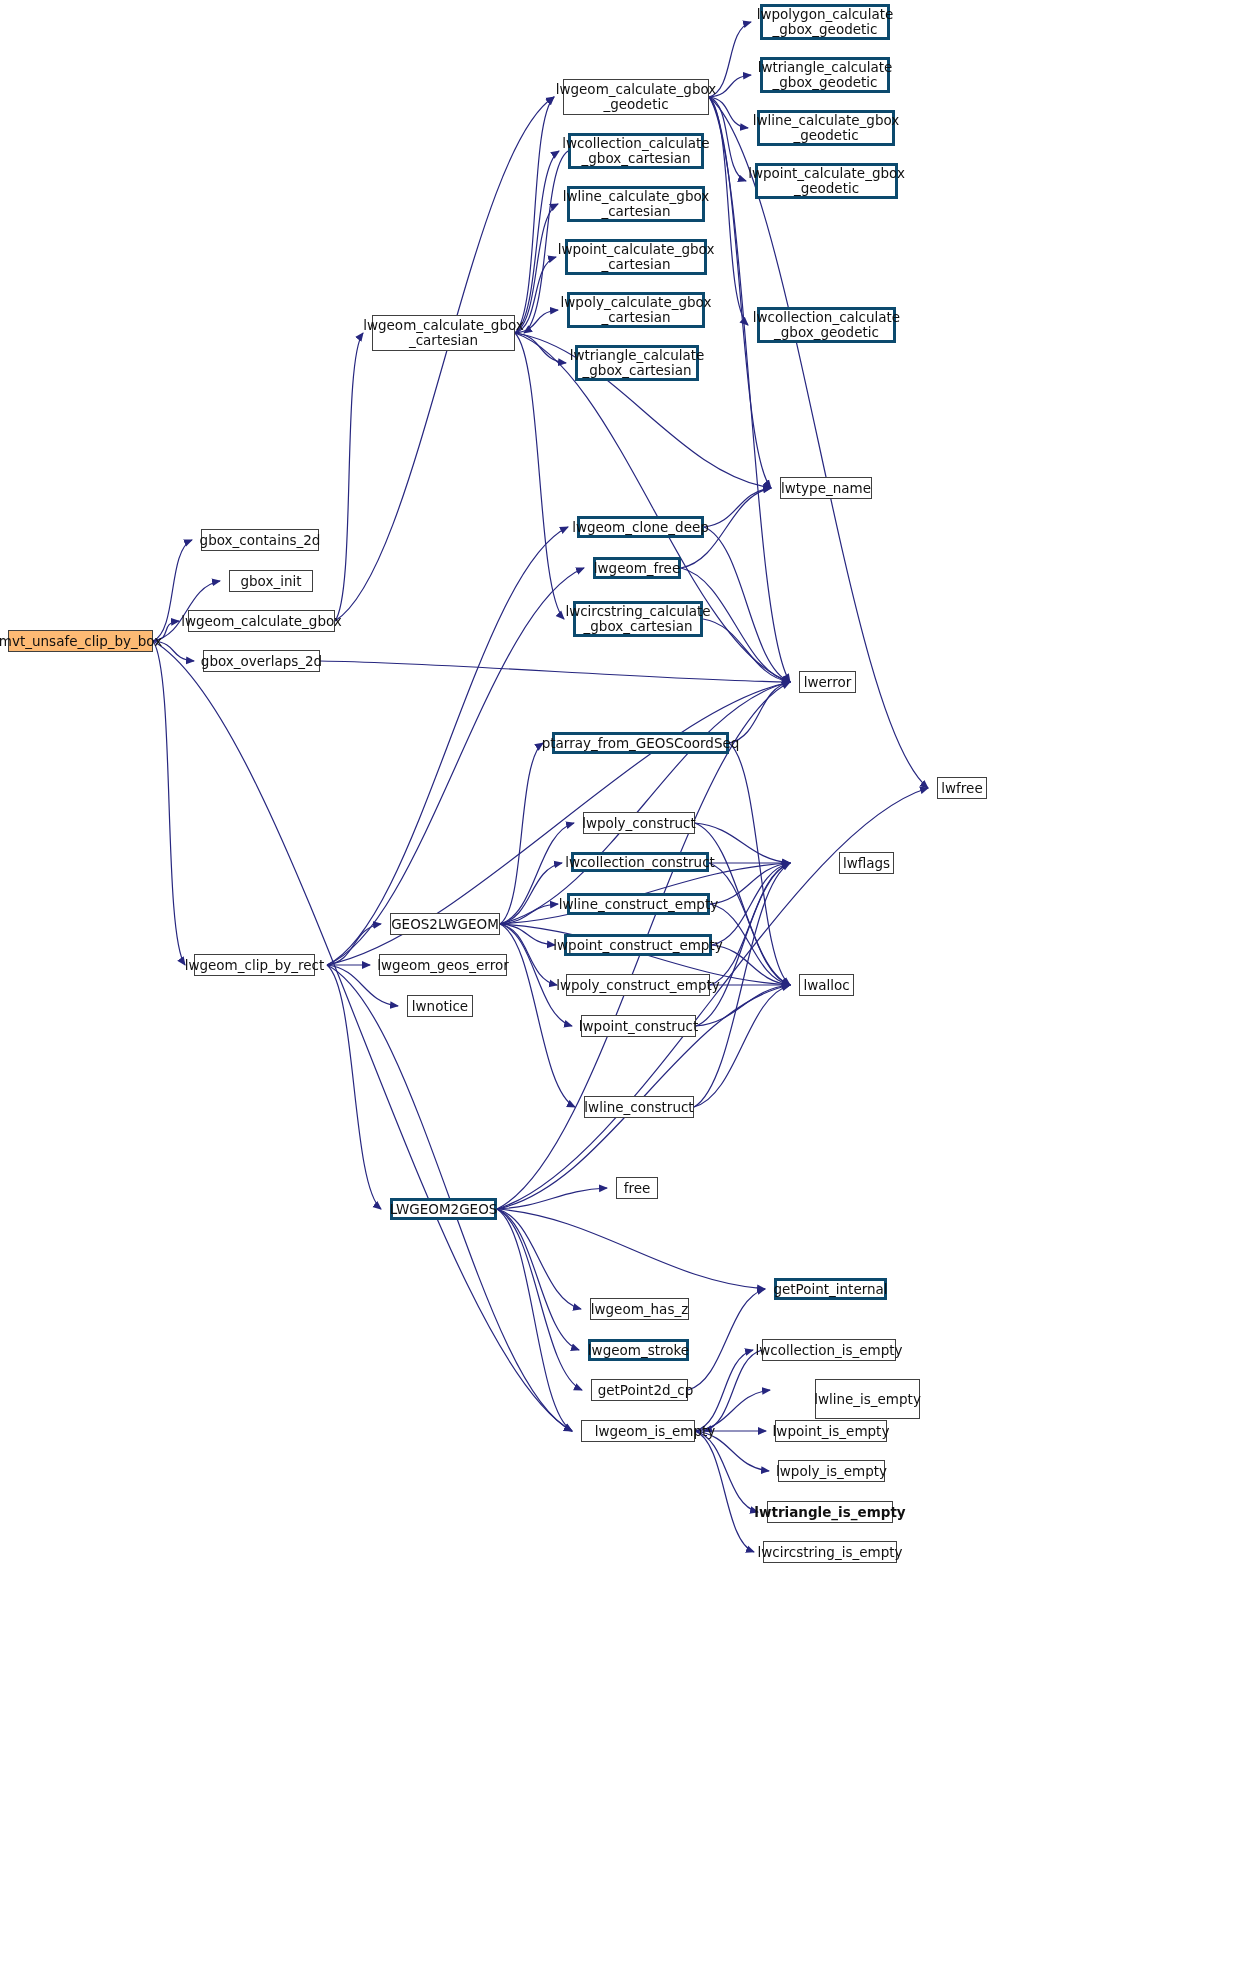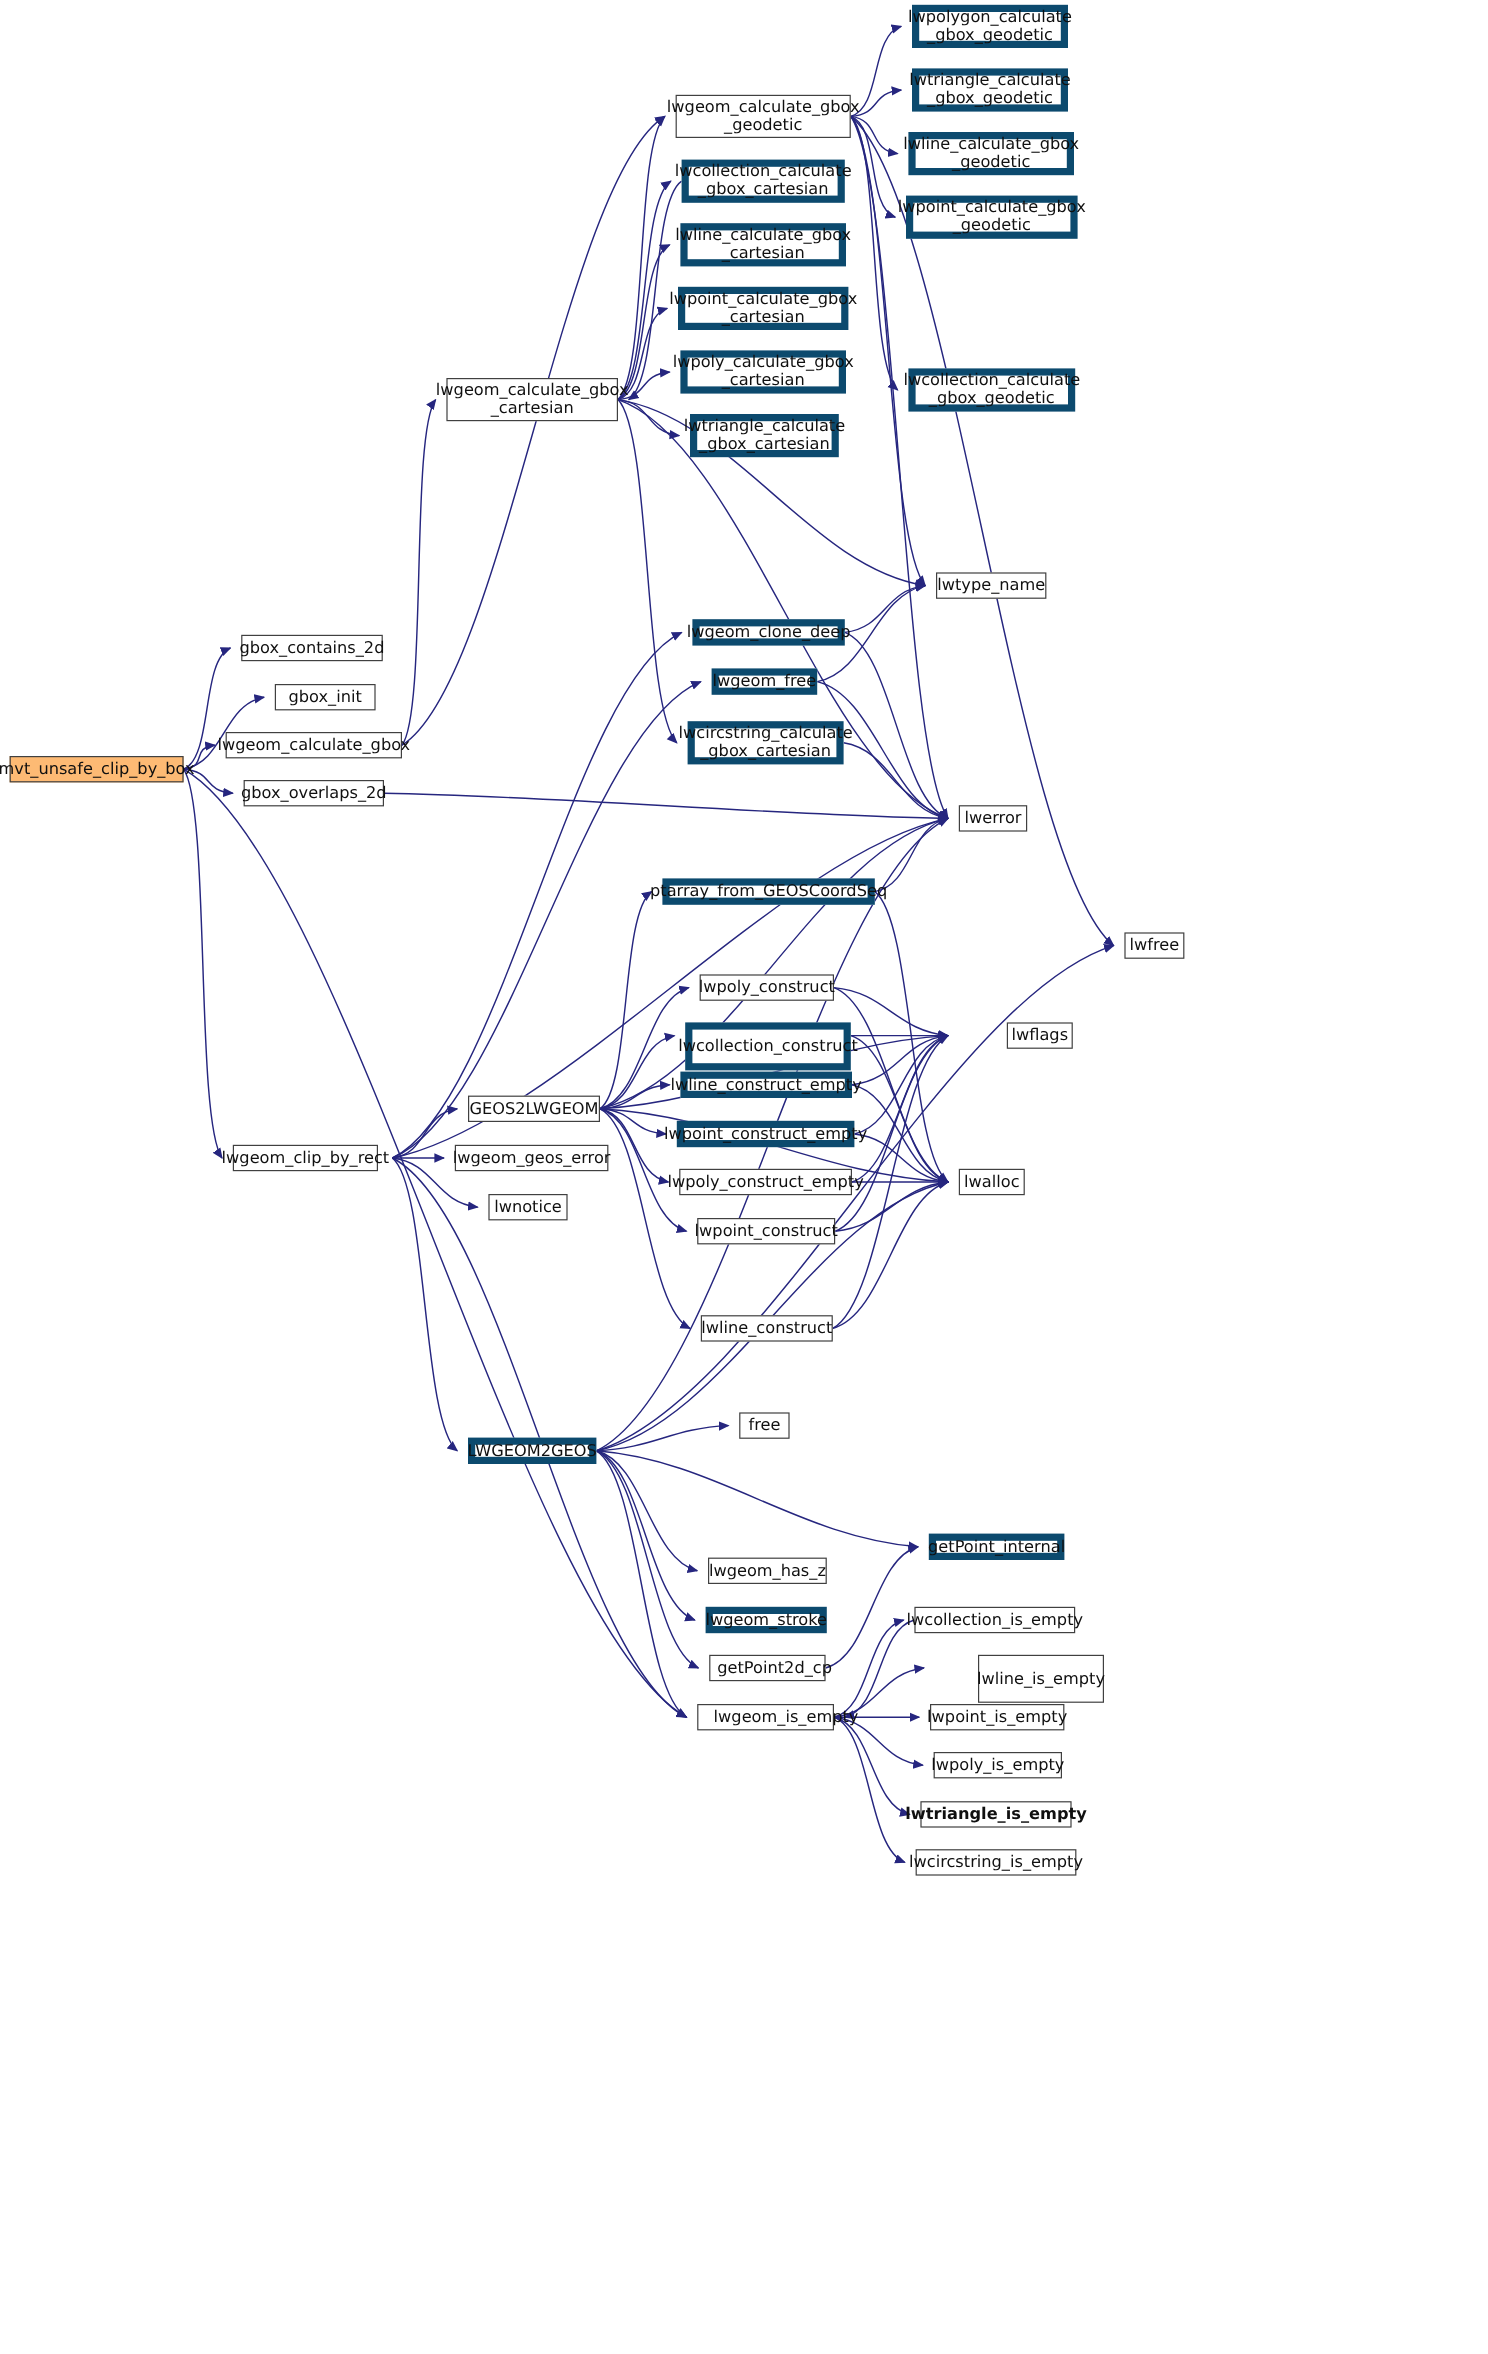--- a/index.html
+++ b/index.html
@@ -20,21 +20,21 @@
     text-align:center;
     background:#ffffff;
     border:1px solid #404040;
     color:#101010;
     font-size:13.5px;
     line-height:15px;
     white-space:pre-line;
     letter-spacing:0px;
     z-index:5;
   }
-  .node.red{border:6px solid #0c4a6e;}
+  .node.red{border:3px solid #0c4a6e;}
   .node.cur{background:#fdba74;border:1px solid #404040;}
 </style>
 </head>
 <body>
 
 <div id="canvas">
   <svg id="edges" viewBox="0 0 1240 1962" xmlns="http://www.w3.org/2000/svg">
     <defs>
       <marker id="ah" markerWidth="9" markerHeight="9" refX="8" refY="4.5" orient="auto" markerUnits="userSpaceOnUse">
         <path d="M0,0.6 L9,4.5 L0,8.4 z" fill="#26267f"></path>
@@ -162,21 +162,21 @@
       <div class="node red" style="left: 577px; top: 516px; width: 127px; height: 22px;">lwgeom_clone_deep</div>
       <div class="node red" style="left: 593px; top: 557px; width: 88px; height: 22px;">lwgeom_free</div>
       <div class="node red" style="left: 573px; top: 601px; width: 130px; height: 36px;">lwcircstring_calculate
 _gbox_cartesian</div>
       <div class="node" style="left: 799px; top: 671px; width: 57px; height: 22px;">lwerror</div>
       <div class="node" style="left: 937px; top: 777px; width: 50px; height: 22px;">lwfree</div>
       <div class="node" style="left: 799px; top: 852px; width: 55px; height: 22px; margin-left: 40px;">lwflags</div>
       <div class="node" style="left: 799px; top: 974px; width: 55px; height: 22px;">lwalloc</div>
       <div class="node red" style="left: 552px; top: 732px; width: 177px; height: 22px;">ptarray_from_GEOSCoordSeq</div>
       <div class="node" style="left: 583px; top: 812px; width: 112px; height: 22px;">lwpoly_construct</div>
-      <div class="node red" style="left: 571px; top: 852px; width: 138px; height: 40px;">lwcollection_construct</div>
+      <div class="node red" style="left: 571px; top: 852px; width: 138px; height: 20px;">lwcollection_construct</div>
       <div class="node red" style="left: 567px; top: 893px; width: 143px; height: 22px;">lwline_construct_empty</div>
       <div class="node red" style="left: 564px; top: 934px; width: 148px; height: 22px;">lwpoint_construct_empty</div>
       <div class="node" style="left: 566px; top: 974px; width: 144px; height: 22px;">lwpoly_construct_empty</div>
       <div class="node" style="left: 581px; top: 1015px; width: 115px; height: 22px;">lwpoint_construct</div>
       <div class="node" style="left: 584px; top: 1096px; width: 110px; height: 22px;">lwline_construct</div>
       <div class="node" style="left: 390px; top: 913px; width: 110px; height: 22px;">GEOS2LWGEOM</div>
       <div class="node" style="left: 379px; top: 954px; width: 128px; height: 22px;">lwgeom_geos_error</div>
       <div class="node" style="left: 407px; top: 995px; width: 66px; height: 22px;">lwnotice</div>
       <div class="node red" style="left: 390px; top: 1198px; width: 107px; height: 22px;">LWGEOM2GEOS</div>
       <div class="node" style="left: 616px; top: 1177px; width: 42px; height: 22px;">free</div>

